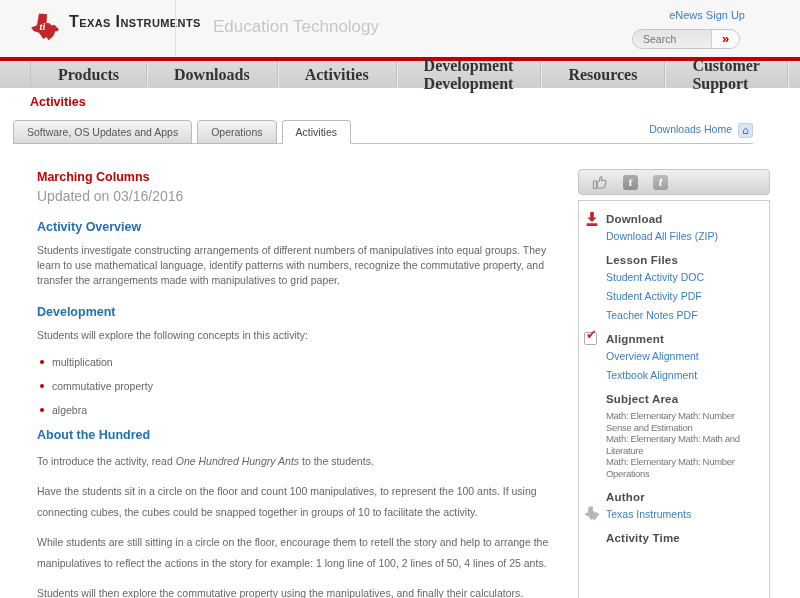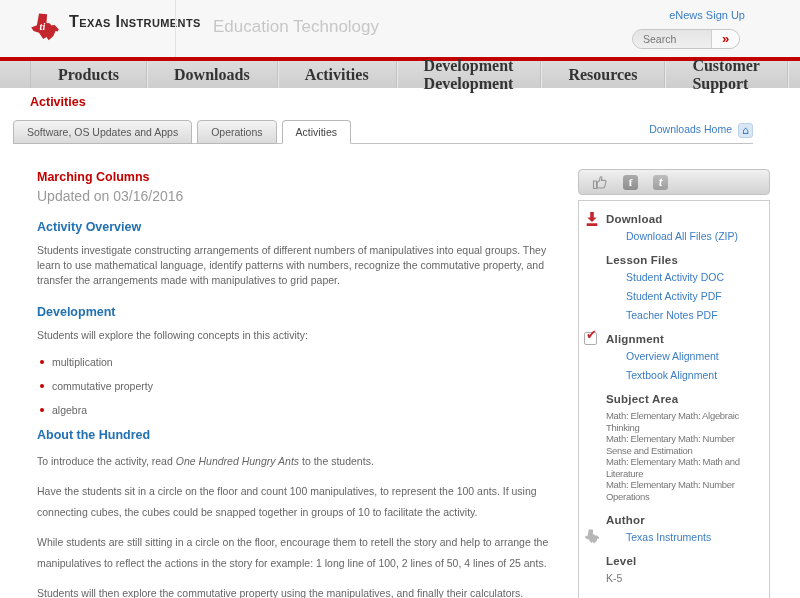--- a/index.html
+++ b/index.html
@@ -56,21 +56,21 @@
   .social-bar { height:26px; background:linear-gradient(#f0f0f0,#d2d2d2); border:1px solid #c3c3c3; border-radius:4px; display:flex; align-items:center; gap:15px; padding-left:13px; margin-bottom:5px; }
   .thumb-icon { width:16px; height:16px; cursor:pointer; }
   .sq-icon { width:15px; height:15px; border-radius:3px; color:#fff; font-size:11px; font-weight:bold; display:flex; align-items:center; justify-content:center; cursor:pointer; line-height:1; }
   .fb { background:linear-gradient(#ababab,#8e8e8e); font-family:"Liberation Serif", serif; }
   .tw { background:linear-gradient(#bdbdbd,#9e9e9e); font-style:italic; }
 
   .side-box { border:1px solid #ccc; background:#fff; padding:12px 8px 10px 27px; height:426px; }
   .side-sec { position:relative; margin-bottom:12px; }
   .gut-icon { position:absolute; left:-22px; top:-2px; }
   .side-h { font-size:11.5px; font-weight:bold; color:#4d4d4d; margin-bottom:5px; letter-spacing:.2px; }
-  .side-link { display:block; font-size:10.5px; color:#3b7dc4; text-decoration:none; margin-bottom:7px; cursor:pointer;margin-left:20px; }
+  .side-link { display:block; font-size:10.5px; color:#3b7dc4; text-decoration:none; margin-bottom:7px; cursor:pointer; }
   .side-val { font-size:10.5px; color:#777; margin-bottom:4px; }
   .subject-line { font-size:9.5px; color:#777; line-height:11.5px; letter-spacing:-.3px; }
   .check-icon { display:inline-block; width:13px; height:13px; background:#fff; border:1px solid #aeaeae; border-radius:2px; position:relative; }
   .check-icon .mark { position:absolute; left:1px; top:-6px; font-size:13px; color:#c4262e; font-family:"DejaVu Sans", sans-serif; }
   .author-row { display:flex; align-items:center; position:relative; }
 </style>
 </head>
 <body>
 
 <div class="page">
@@ -174,42 +174,37 @@
         <span class="gut-icon">
           <span class="check-icon"><span class="mark">✔</span></span>
         </span>
         <div class="side-h">Alignment</div>
         <a class="side-link">Overview Alignment</a>
         <a class="side-link">Textbook Alignment</a>
       </div>
 
       <div class="side-sec">
         <div class="side-h">Subject Area</div>
-        <div class="subject-line">Math: Elementary Math: Algebraic Thinking</div>
         <div class="subject-line">Math: Elementary Math: Number Sense and Estimation</div>
         <div class="subject-line">Math: Elementary Math: Math and Literature</div>
         <div class="subject-line">Math: Elementary Math: Number Operations</div>
       </div>
 
       <div class="side-sec">
         <div class="side-h">Author</div>
         <div class="author-row">
           <span class="gut-icon" style="top:-2px;">
             <svg width="16" height="16" viewBox="0 0 100 100">
               <path d="M30 2 L57 4 L55 33 L65 34 L72 42 L81 39 L96 54 L92 62 L85 60 L78 77 L62 91 L55 80 L44 87 L30 66 L12 60 L4 48 L23 41 Z" fill="#b7b7b7"></path>
             </svg>
           </span>
           <a class="side-link" style="margin-bottom:0;">Texas Instruments</a>
         </div>
       </div>
 
-      <div class="side-sec">
-        <div class="side-h">Level</div>
-        <div class="side-val">K-5</div>
-      </div>
 
       <div class="side-sec">
         <div class="side-h">Activity Time</div>
 
       </div>
 
     </div>
   </div>
 
 </div>

